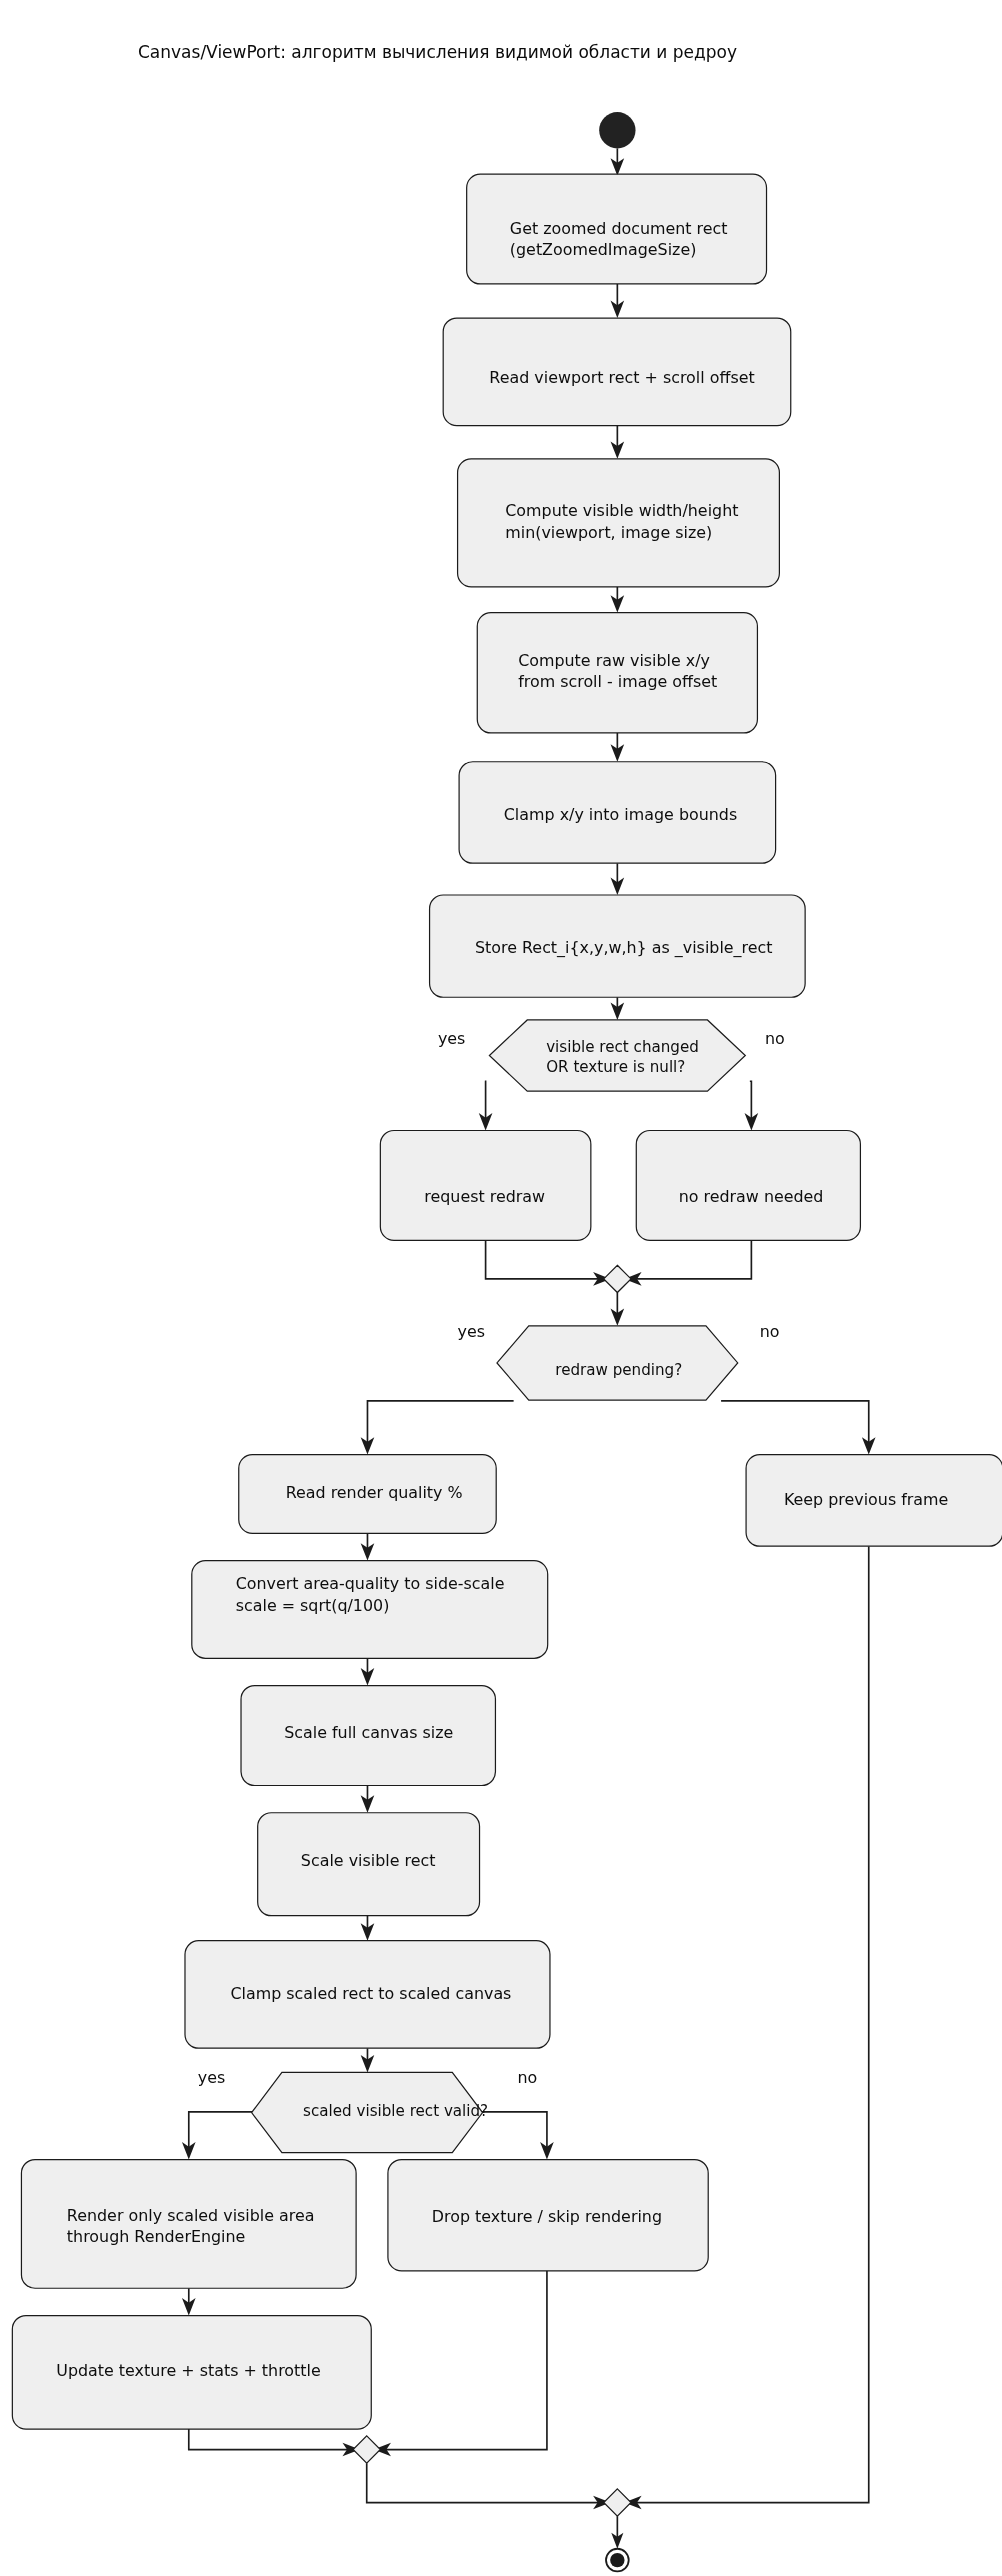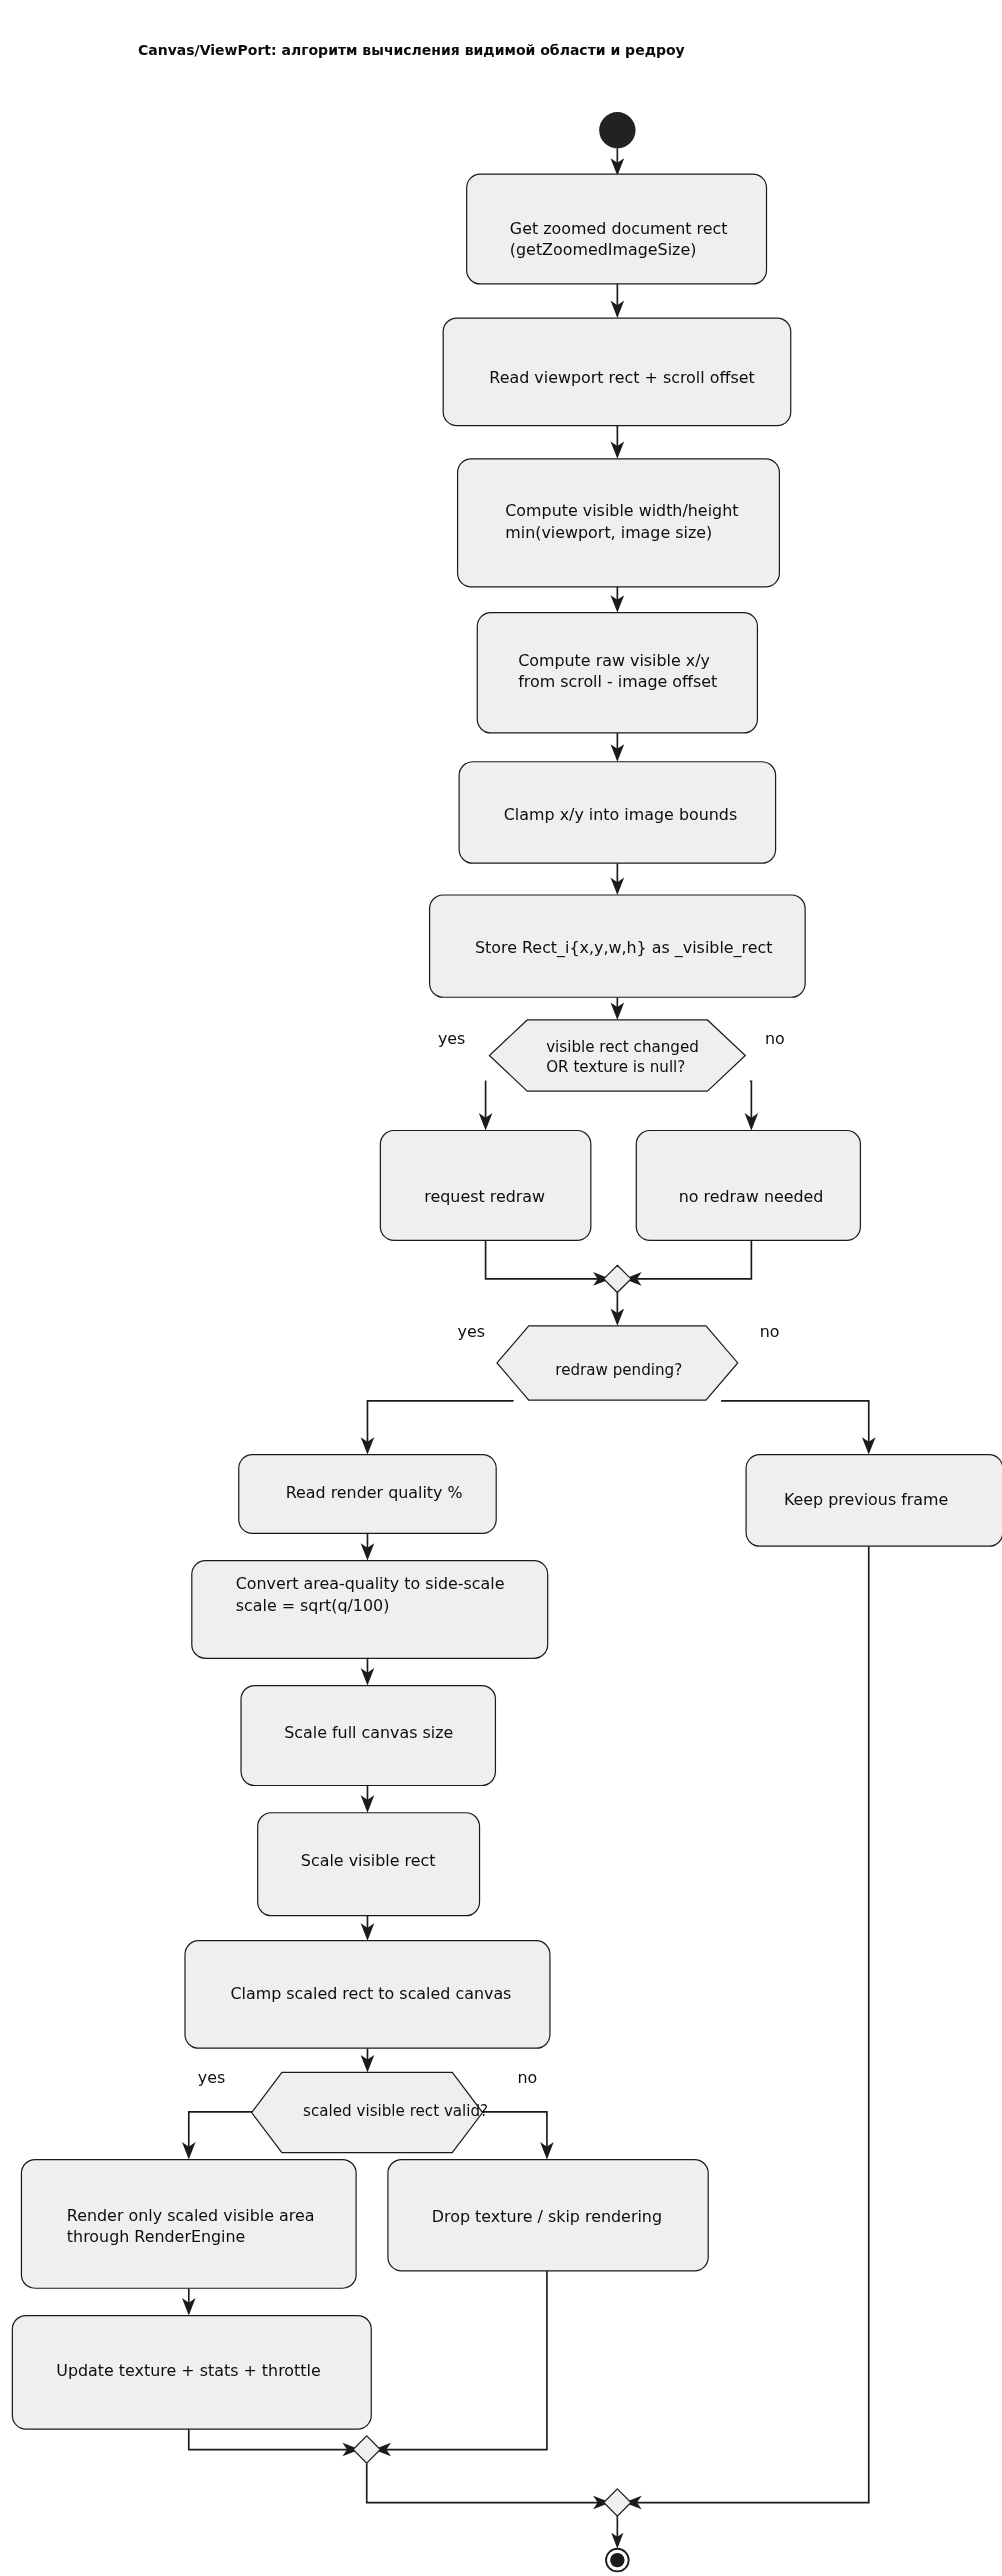--- a/index.html
+++ b/index.html
@@ -79,22 +79,22 @@
   }
   .end-inner {
     fill: #1b1b1b;
     stroke: none;
   }
   .diagram-title {
     position: absolute;
     left: 138px;
     top: 42px;
     font-family: "DejaVu Sans", "Liberation Sans", sans-serif;
-    font-size: 14px;
-    font-weight: bold;
+    font-size: 17px;
+    font-weight: normal;
     color: #0b0b0b;
     white-space: nowrap;
     letter-spacing: 0px;
   }
 </style>
 </head>
 <body>
 
 <div id="diagram-root">
 

